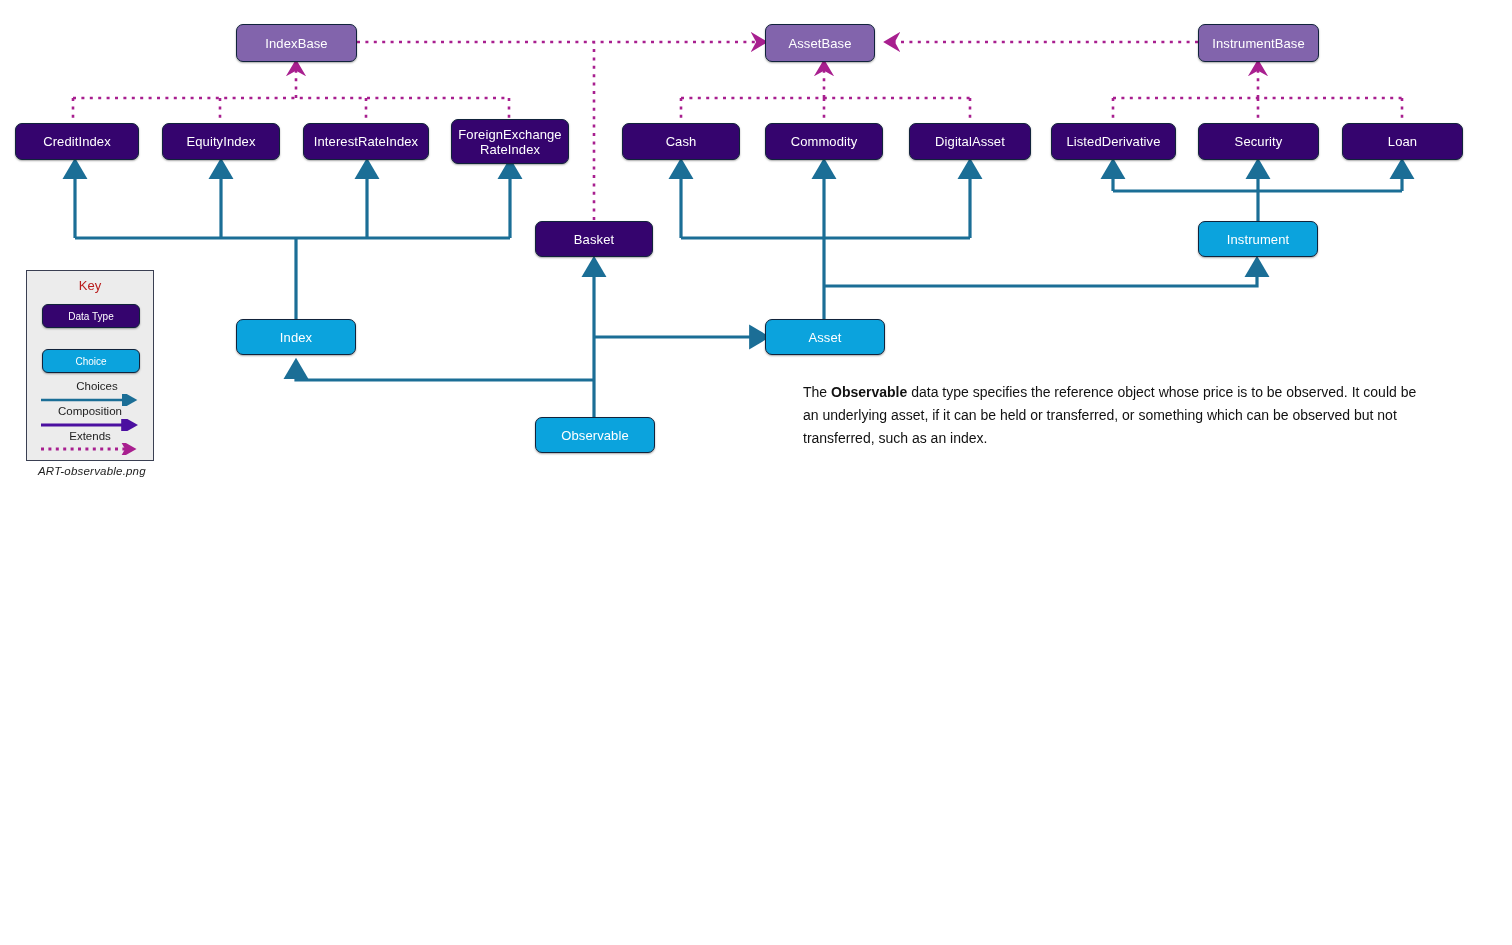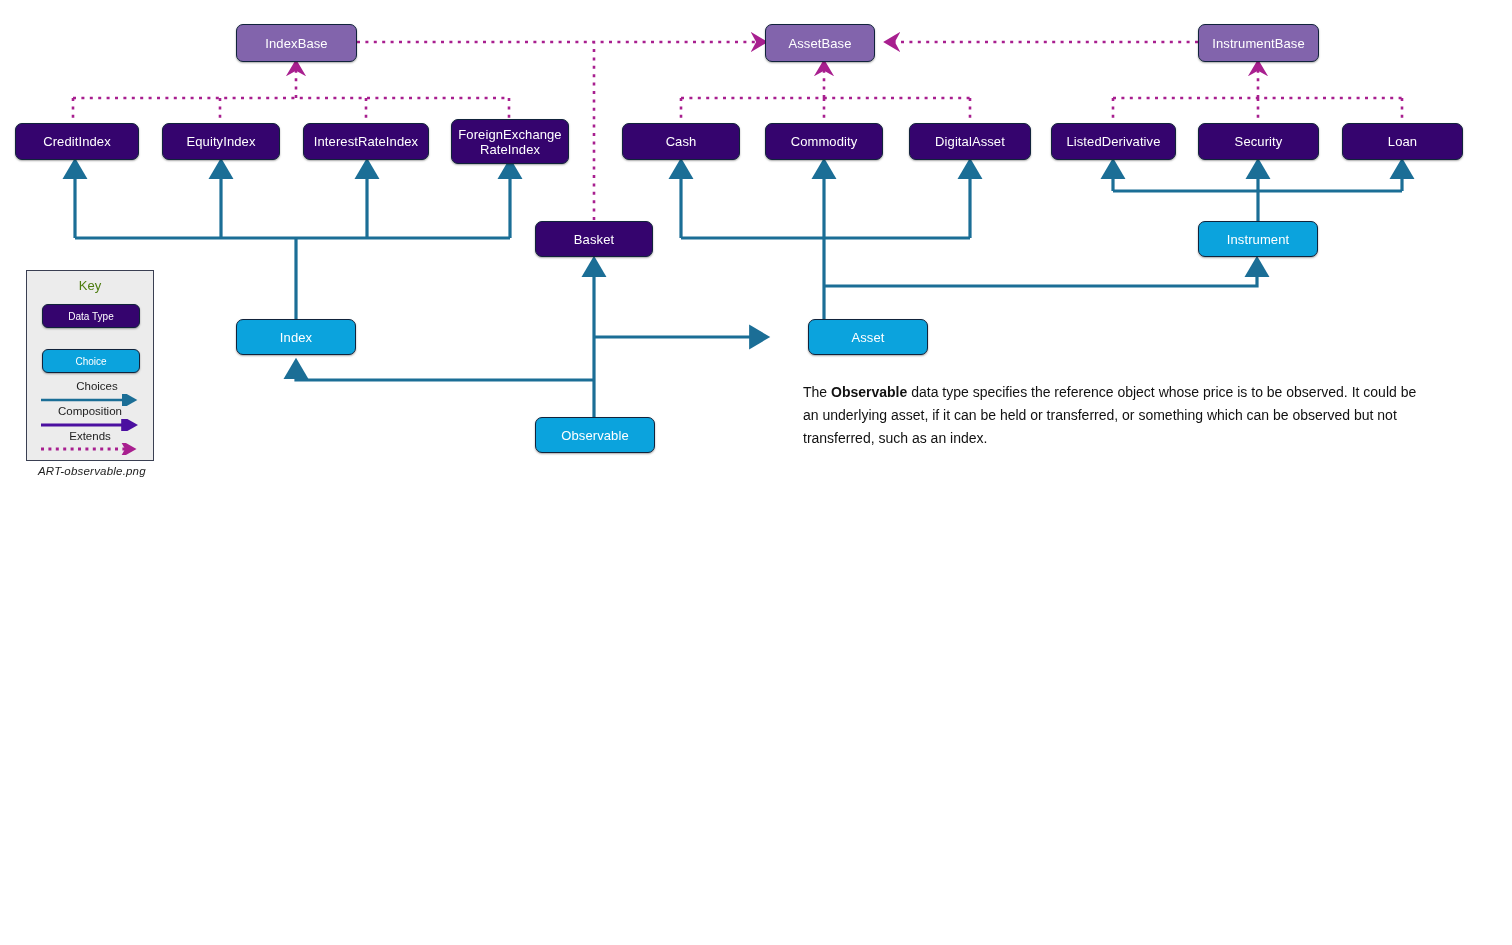--- a/index.html
+++ b/index.html
@@ -25,21 +25,21 @@
   .node.dtype{background:#35046e;}
   .node.choice{background:#0ba3dd;}
 
   
   #keybox{
     position:absolute;left:26px;top:270px;width:128px;height:191px;
     background:#ececec;border:1.8px solid #3a3f52;box-sizing:border-box;z-index:4;
   }
   #keybox .ktitle{
     position:absolute;left:0;top:7px;width:100%;text-align:center;
-    font-size:13px;color:#4d7c0f;
+    font-size:13px;color:#b91c1c;
   }
   .kchip{
     position:absolute;left:15px;width:98px;height:24px;border-radius:6px;
     border:1.6px solid #11233b;box-sizing:border-box;
     display:flex;align-items:center;justify-content:center;
     font-size:10px;color:#fff;box-shadow:0 1px 2px rgba(0,0,0,.35);
   }
   .klabel{
     position:absolute;width:100%;text-align:center;font-size:11.5px;color:#1d1d1d;
   }
@@ -149,21 +149,21 @@
   <div class="node dtype" style="left:909px;top:123px;width:122px;height:37px;">DigitalAsset</div>
 
   <div class="node dtype" style="left:1051px;top:123px;width:125px;height:37px;">ListedDerivative</div>
   <div class="node dtype" style="left:1198px;top:123px;width:121px;height:37px;">Security</div>
   <div class="node dtype" style="left:1342px;top:123px;width:121px;height:37px;">Loan</div>
 
   <div class="node dtype" style="left:535px;top:221px;width:118px;height:36px;">Basket</div>
   <div class="node choice" style="left:1198px;top:221px;width:120px;height:36px;">Instrument</div>
 
   <div class="node choice" style="left:236px;top:319px;width:120px;height:36px;">Index</div>
-  <div class="node choice" style="left:765px;top:319px;width:120px;height:36px;margin-left:43px;">Asset</div>
+  <div class="node choice" style="left:765px;top:319px;width:120px;height:36px;">Asset</div>
 
   <div class="node choice" style="left:535px;top:417px;width:120px;height:36px;">Observable</div>
 
   <div id="keybox">
     <div class="ktitle">Key</div>
 
     <div class="kchip" style="top:33px;background:#35046e;">Data Type</div>
 
     <div class="kchip" style="top:78px;background:#0ba3dd;">Choice</div>
 

